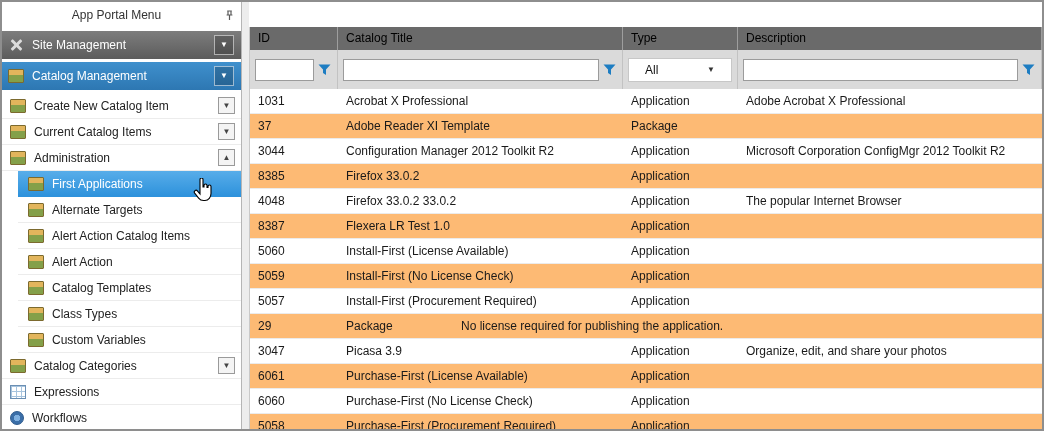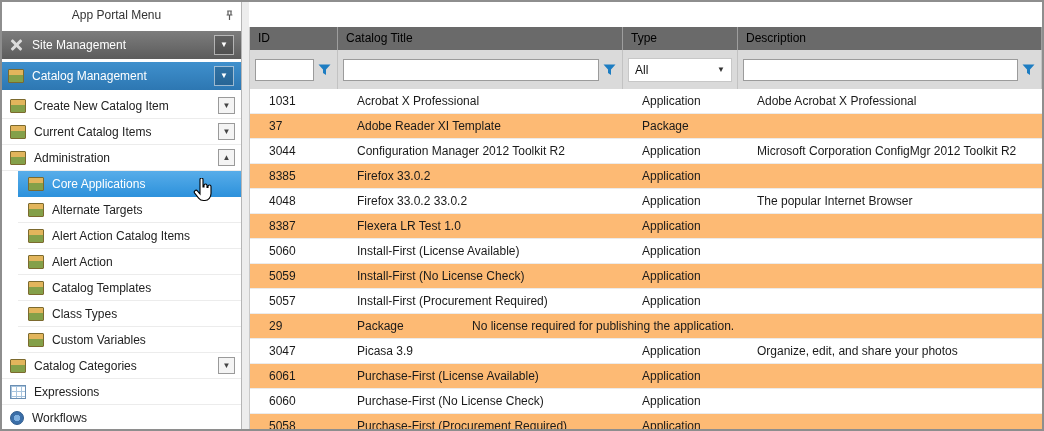--- a/index.html
+++ b/index.html
@@ -50,26 +50,26 @@
   .hcell{padding-left:8px;box-sizing:border-box;border-right:1px solid rgba(255,255,255,0.35);white-space:nowrap;overflow:hidden;}
   .c-id{width:88px;flex:0 0 88px;}
   .c-title{width:285px;flex:0 0 285px;}
   .c-type{width:115px;flex:0 0 115px;}
   .c-desc{flex:1;}
   .filter-row{display:flex;background:#dadada;height:39px;flex:0 0 39px;align-items:center;}
   .fcell{display:flex;align-items:center;box-sizing:border-box;padding:0 5px;border-right:1px solid #c2c2c2;height:100%;}
   .flt{flex:1;min-width:0;height:20px;border:1px solid #9b9b9b;background:#fff;margin-right:4px;outline:none;font-size:12px;padding:0 3px;}
   .funnel{width:14px;height:13px;flex:0 0 auto;display:flex;align-items:center;cursor:pointer;}
   .dropdown{flex:1;height:22px;background:#fff;border:1px solid #c7c7c7;display:flex;align-items:center;
-    padding:0 6px;cursor:pointer;justify-content:space-between;color:#111;}
+    padding:0 16px;cursor:pointer;justify-content:space-between;color:#111;}
   .dd-arrow{font-size:8px;color:#333;}
   .grid-body{flex:1;overflow:hidden;}
   .grid-row{display:flex;height:24px;line-height:24px;border-bottom:1px solid #ebebeb;background:#fff;cursor:default;}
   .grid-row.alt{background:#fdba74;}
-  .gcell{padding-left:19px;box-sizing:border-box;white-space:nowrap;overflow:hidden;}
+  .gcell{padding-left:8px;box-sizing:border-box;white-space:nowrap;overflow:hidden;}
 
   
   .cursor{position:absolute;left:190px;top:176px;z-index:50;pointer-events:none;}
 </style>
 </head>
 <body>
 
 <div class="app">
 
   <div class="sidebar">
@@ -102,21 +102,21 @@
           <span class="sb-label">Current Catalog Items</span>
           <span class="sb-toggle">▼</span>
         </div>
         <div class="sb-row sb-item lvl1">
           <span class="icon package-icon"></span>
           <span class="sb-label">Administration</span>
           <span class="sb-toggle">▲</span>
         </div>
         <div class="sb-row sb-item lvl2 selected">
           <span class="icon package-icon"></span>
-          <span class="sb-label">Core Applications</span>
+          <span class="sb-label">First Applications</span>
         </div>
         <div class="sb-row sb-item lvl2">
           <span class="icon package-icon"></span>
           <span class="sb-label">Alternate Targets</span>
         </div>
         <div class="sb-row sb-item lvl2">
           <span class="icon package-icon"></span>
           <span class="sb-label">Alert Action Catalog Items</span>
         </div>
         <div class="sb-row sb-item lvl2">

